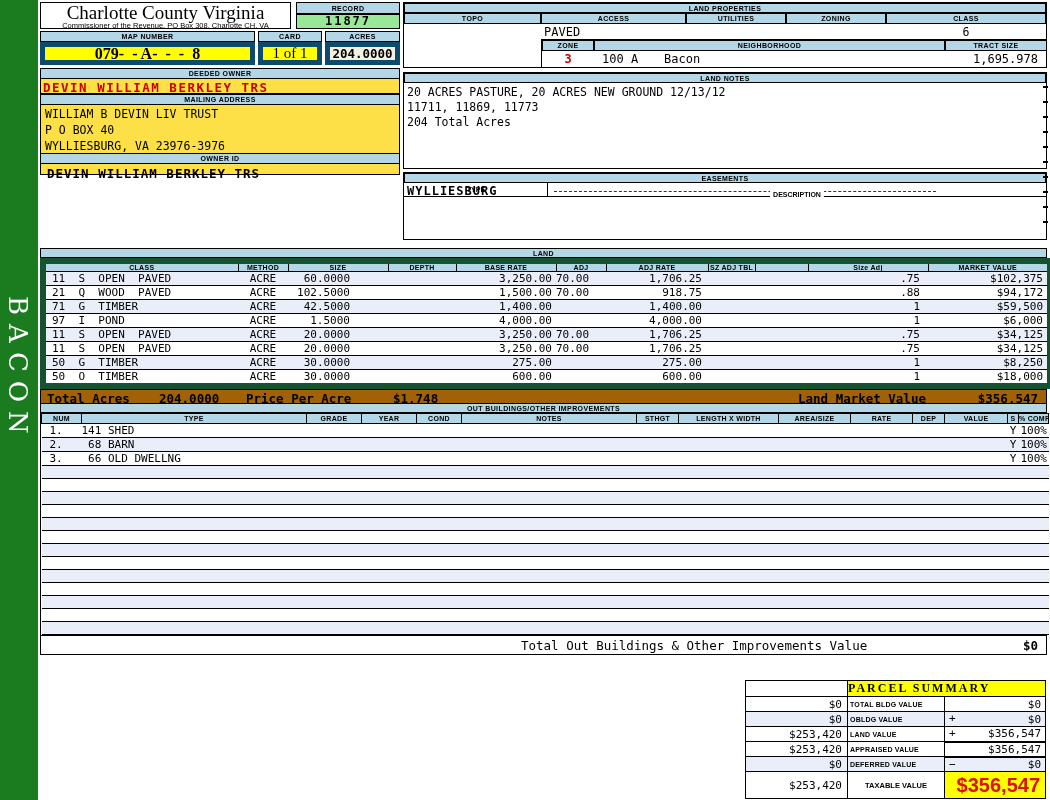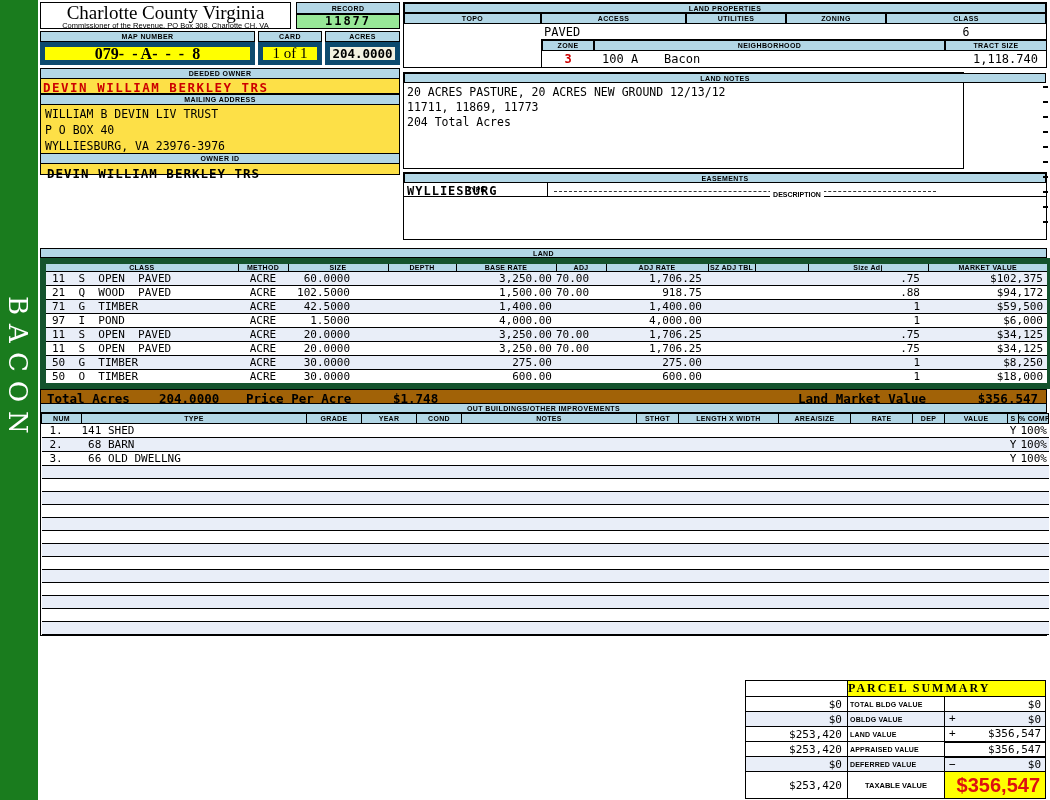--- a/index.html
+++ b/index.html
@@ -52,21 +52,21 @@
   #lp-access-value{position:absolute;left:140px;top:22px;font:12px "DejaVu Sans Mono",monospace}
   #lp-class-value{position:absolute;left:482px;top:22px;width:160px;text-align:center;font:11.5px "DejaVu Sans Mono",monospace}
   #lp-nest{position:absolute;left:137px;top:36px;width:505px;height:28px;border-left:1px solid #000;border-top:1px solid #000}
   .lpn-h{position:absolute;top:0;height:11px}
   #lp-zone-value{position:absolute;left:0;top:12px;width:52px;text-align:center;font:bold 12px "DejaVu Sans Mono",monospace;color:var(--alert-red)}
   #lp-nbh-code{position:absolute;left:60px;top:12px;font:12px "DejaVu Sans Mono",monospace}
   #lp-nbh-name{position:absolute;left:122px;top:12px;font:12px "DejaVu Sans Mono",monospace}
   #lp-tract-value{position:absolute;right:8px;top:12px;font:12px "DejaVu Sans Mono",monospace}
 
   
-  #notes-box{left:403px;top:72px;width:561px;height:97px;border:1px solid #000}
+  #notes-box{left:403px;top:72px;width:644px;height:97px;border:1px solid #000}
   #notes-title{position:absolute;left:0;top:0;width:642px;height:10px}
   #notes-text{position:absolute;left:3px;top:12px;font:11.5px "DejaVu Sans Mono",monospace;line-height:15px;white-space:pre}
 
   
   #ease-box{left:403px;top:172px;width:644px;height:68px;border:1px solid #000}
   #ease-title{position:absolute;left:0;top:0;width:642px;height:10px}
   #ease-row{position:absolute;left:0;top:10px;width:642px;height:14px;border-bottom:1px solid #000}
   #ease-type-cell{position:absolute;left:0;top:0;width:144px;height:14px;border-right:1px solid #000}
   #ease-type-label{position:absolute;left:0;top:3px;width:144px;text-align:center;font:bold 7px "Liberation Sans",sans-serif}
   #ease-type-value{position:absolute;left:3px;top:1px;width:240px;font:bold 12px "DejaVu Sans Mono",monospace;letter-spacing:1px;z-index:2}
@@ -176,21 +176,21 @@
   <div class="lp-h bar" style="left:482px;width:160px">CLASS</div>
   <div id="lp-access-value">PAVED</div>
   <div id="lp-class-value">6</div>
   <div id="lp-nest">
     <div class="lpn-h bar" style="left:0;width:52px">ZONE</div>
     <div class="lpn-h bar" style="left:52px;width:351px">NEIGHBORHOOD</div>
     <div class="lpn-h bar" style="left:403px;width:102px">TRACT SIZE</div>
     <div id="lp-zone-value">3</div>
     <div id="lp-nbh-code">100 A</div>
     <div id="lp-nbh-name">Bacon</div>
-    <div id="lp-tract-value">1,118.740</div>
+    <div id="lp-tract-value">1,695.978</div>
   </div>
 </div>
 
 <div id="notes-box" class="abs">
   <div id="notes-title" class="bar">LAND NOTES</div>
   <div id="notes-text">20 ACRES PASTURE, 20 ACRES NEW GROUND 12/13/12
 11711, 11869, 11773
 204 Total Acres</div>
 </div>
 
@@ -646,20 +646,24 @@
           <td></td>
           <td></td>
           <td></td>
           <td></td>
           <td></td>
           <td></td>
           <td></td>
         </tr>
       </tbody>
   </table>
+  <div id="ob-total">
+    <span id="ob-total-label">Total Out Buildings &amp; Other Improvements Value</span>
+    <span id="ob-total-value">$0</span>
+  </div>
 </div>
 
 <table id="parcel-table" class="abs">
   <colgroup>
       <col style="width:102px">
       <col style="width:97px">
       <col style="width:101px">
     </colgroup>
   <tbody>
     <tr>

